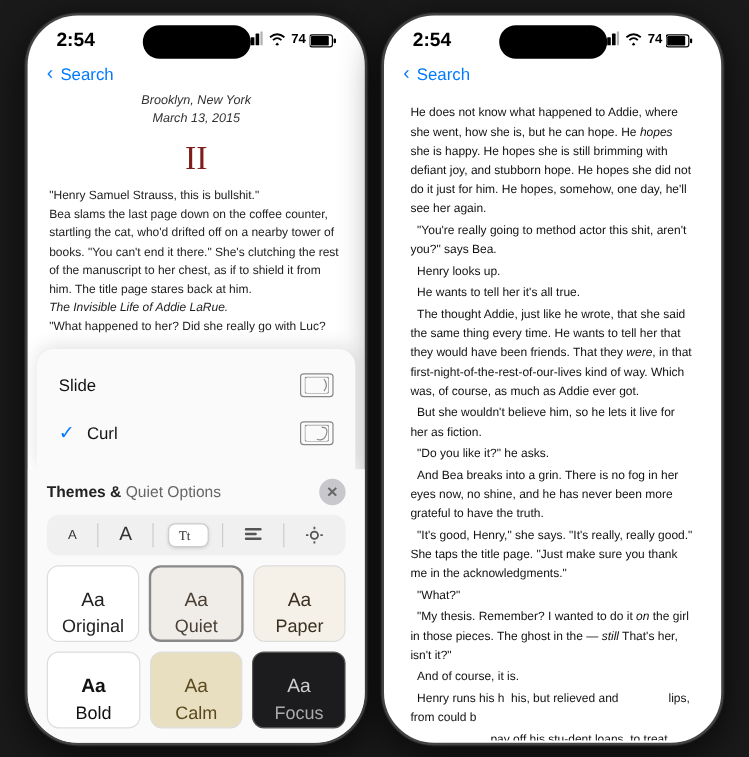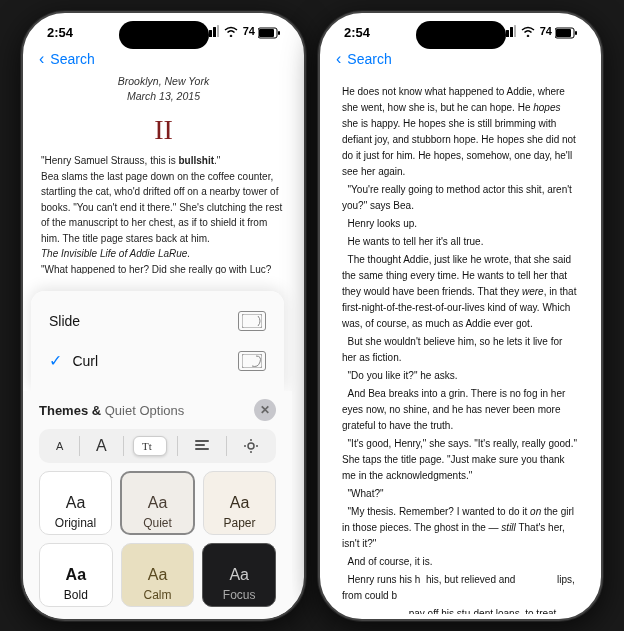--- a/index.html
+++ b/index.html
@@ -37,21 +37,21 @@
       justify-content: space-between;
       align-items: center;
       padding: 12px 24px 4px;
       font-size: 13px;
       font-weight: 600;
       position: relative;
       z-index: 10;
     }
 
     .status-bar .time {
-      font-size: 13px;
+      font-size: 16px;
       font-weight: 700;
     }
 
     .status-icons {
       display: flex;
       align-items: center;
       gap: 5px;
       font-size: 11px;
     }
 
@@ -109,28 +109,28 @@
       font-family: Georgia, serif;
     }
 
     .book-text {
       font-size: 10px;
       line-height: 1.55;
       color: #222;
     }
 
     .book-text .italic { font-style: italic; }
-    .book-text .bold { font-weight: bold; }
+    .book-text .bold { font-weight: normal; }
 
     
     .overlay-panel {
       position: absolute;
       bottom: 0;
       left: 0;
-      right: 12px;
+      right: 0;
       z-index: 30;
     }
 
     .slide-options {
       background: rgba(250,250,250,0.97);
       border-radius: 14px 14px 0 0;
       padding: 10px 0;
       margin: 0 8px;
       box-shadow: 0 -2px 16px rgba(0,0,0,0.12);
     }
@@ -259,21 +259,21 @@
     }
 
     .theme-original { background: #fff; color: #222; }
     .theme-quiet { background: #f0ede8; color: #4a3f35; }
     .theme-paper { background: #f5f0e8; color: #3a3020; }
     .theme-bold { background: #fff; color: #111; }
     .theme-bold .theme-card-aa { font-weight: 700; }
     .theme-calm { background: #e8e0c8; color: #5a4a20; }
     .theme-focus { background: #1a1a1a; color: #ddd; border-color: #555; }
 
-    .theme-label { font-size: 12px; }
+    .theme-label { font-size: 15px; }
 
     
     .right-book-content {
       padding: 10px 22px;
       font-size: 10px;
       line-height: 1.6;
       color: #111;
       height: 540px;
       overflow: hidden;
     }

